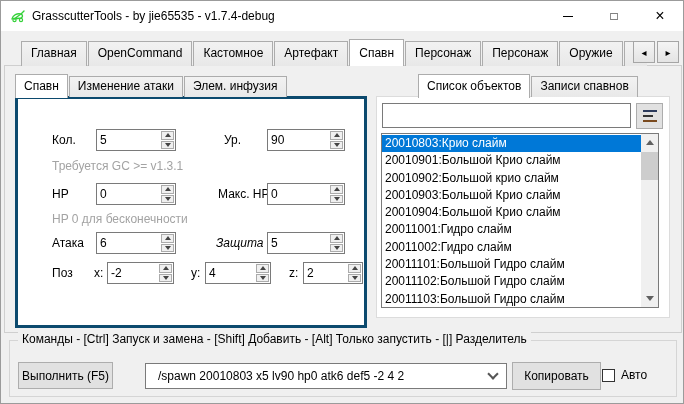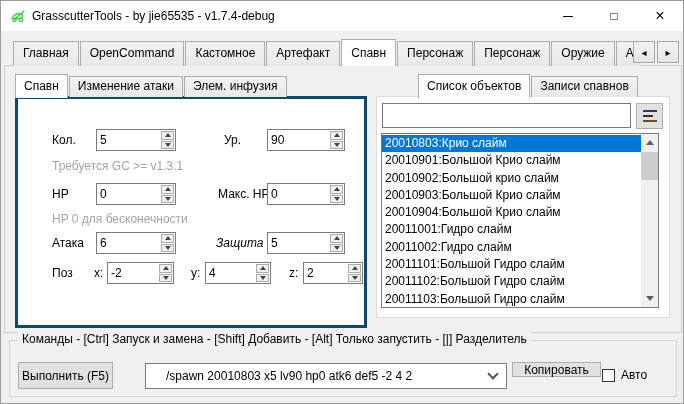--- a/index.html
+++ b/index.html
@@ -15,21 +15,21 @@
   .app-icon { position:absolute; left:9px; top:7px; width:16px; height:16px; }
   .title-text { position:absolute; left:31px; top:8px; white-space:nowrap; }
   .win-btn { position:absolute; top:0; width:46px; height:30px; display:flex; align-items:center; justify-content:center; }
   .btn-min { right:92px; }
   .btn-max { right:46px; font-size:12px; }
   .btn-close { right:0; font-size:16px; }
   .min-glyph { width:10px; height:0; border-top:1px solid #000; display:block; }
 
   
   .tabstrip {
-    position:absolute; left:12px; top:37px; height:28px; width:626px;
+    position:absolute; left:20px; top:37px; height:28px; width:626px;
     display:flex; align-items:flex-end; overflow:hidden; z-index:2;
   }
   .tab {
     height:25px; line-height:23px; padding:0 9px; white-space:nowrap;
     background:linear-gradient(#f2f2f2,#e8e8e8);
     border:1px solid #acacac; border-bottom:none; margin-right:1px;
   }
   .tab.selected {
     height:28px; line-height:27px; background:#fff; margin-bottom:-1px; z-index:3; position:relative;
   }
@@ -99,24 +99,24 @@
 
   
   .groupbox { position:absolute; left:8px; top:339px; width:668px; height:57px; border:1px solid #d5d5d5; }
   .group-title { position:absolute; left:8px; top:-9px; background:#f0f0f0; padding:0 4px; white-space:nowrap; }
   .btn {
     position:absolute; background:#e1e1e1; border:1px solid #adadad;
     display:flex; align-items:center; justify-content:center;
     font:12px "Liberation Sans","DejaVu Sans",sans-serif;
   }
   .run-btn  { left:8px; top:21px; width:95px; height:27px; }
-  .copy-btn { left:502px; top:21px; width:89px; height:15px; }
+  .copy-btn { left:502px; top:21px; width:89px; height:28px; }
   .combo { position:absolute; left:135px; top:22px; width:362px; height:26px; border:1px solid #7a7a7a; background:#fff; display:flex; align-items:center; }
   .combo input {
-    flex:1; min-width:0; border:none; outline:none; padding:0 20px;
+    flex:1; min-width:0; border:none; outline:none; padding:0 12px;
     font:12px "Liberation Sans","DejaVu Sans",sans-serif; background:transparent;
   }
   .combo-chev { width:8px; height:8px; border-right:2px solid #555; border-bottom:2px solid #555; transform:rotate(45deg); margin:-4px 9px 0 0; }
   .checkbox { position:absolute; left:592px; top:28px; width:13px; height:13px; border:1px solid #333; background:#fff; }
   .checkbox-label { position:absolute; left:611px; top:27px; }
 </style>
 </head>
 <body>
 
 <div class="window">

